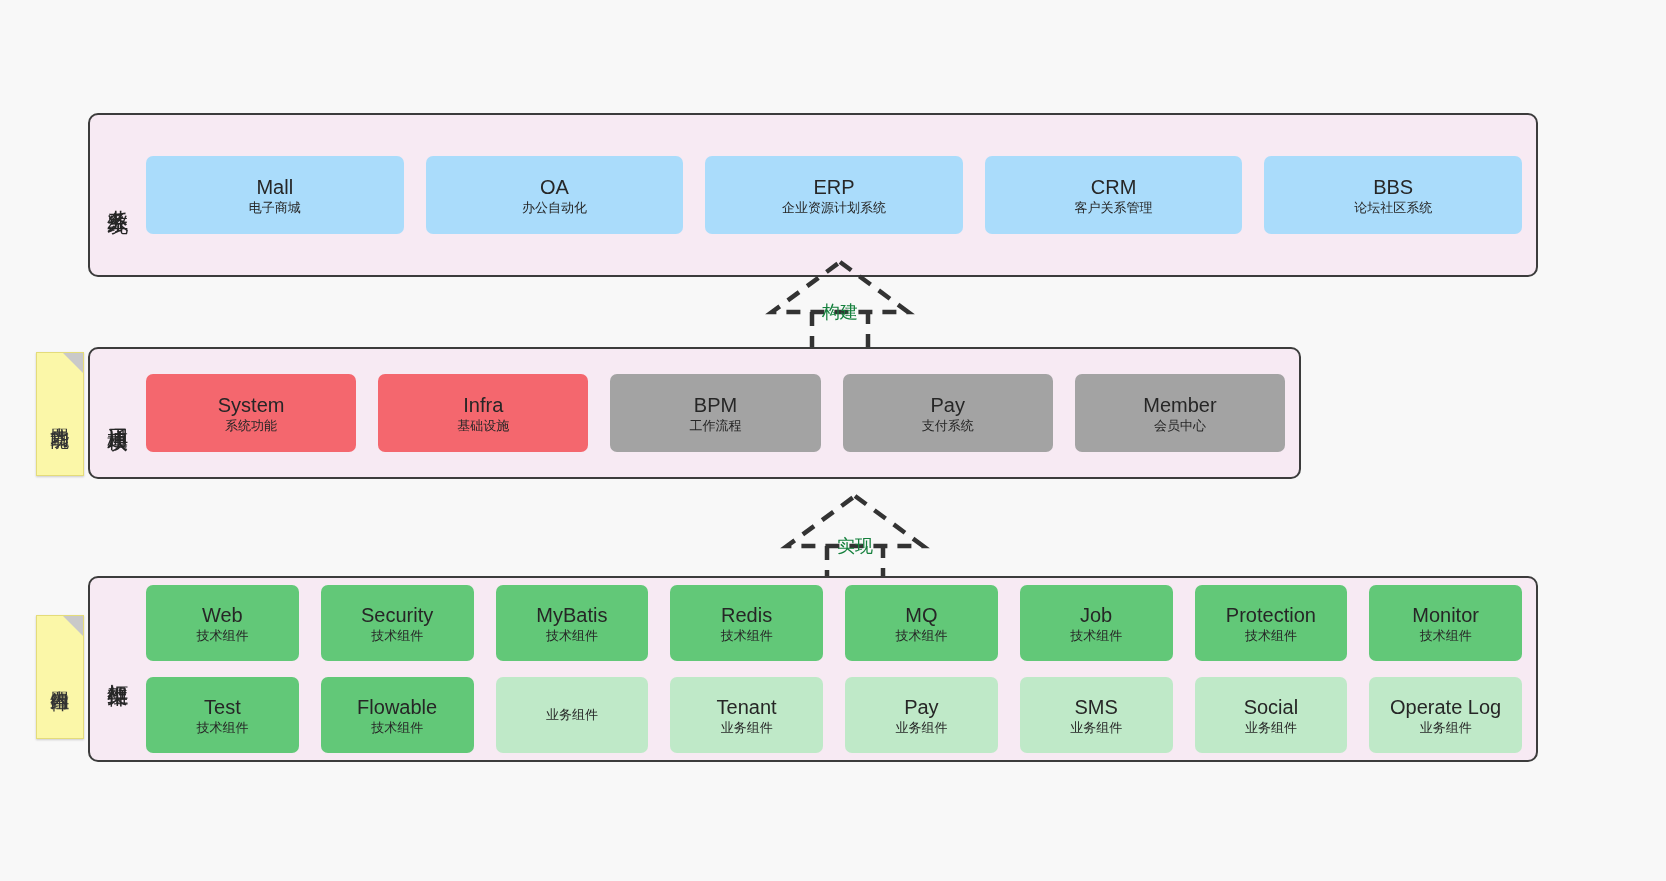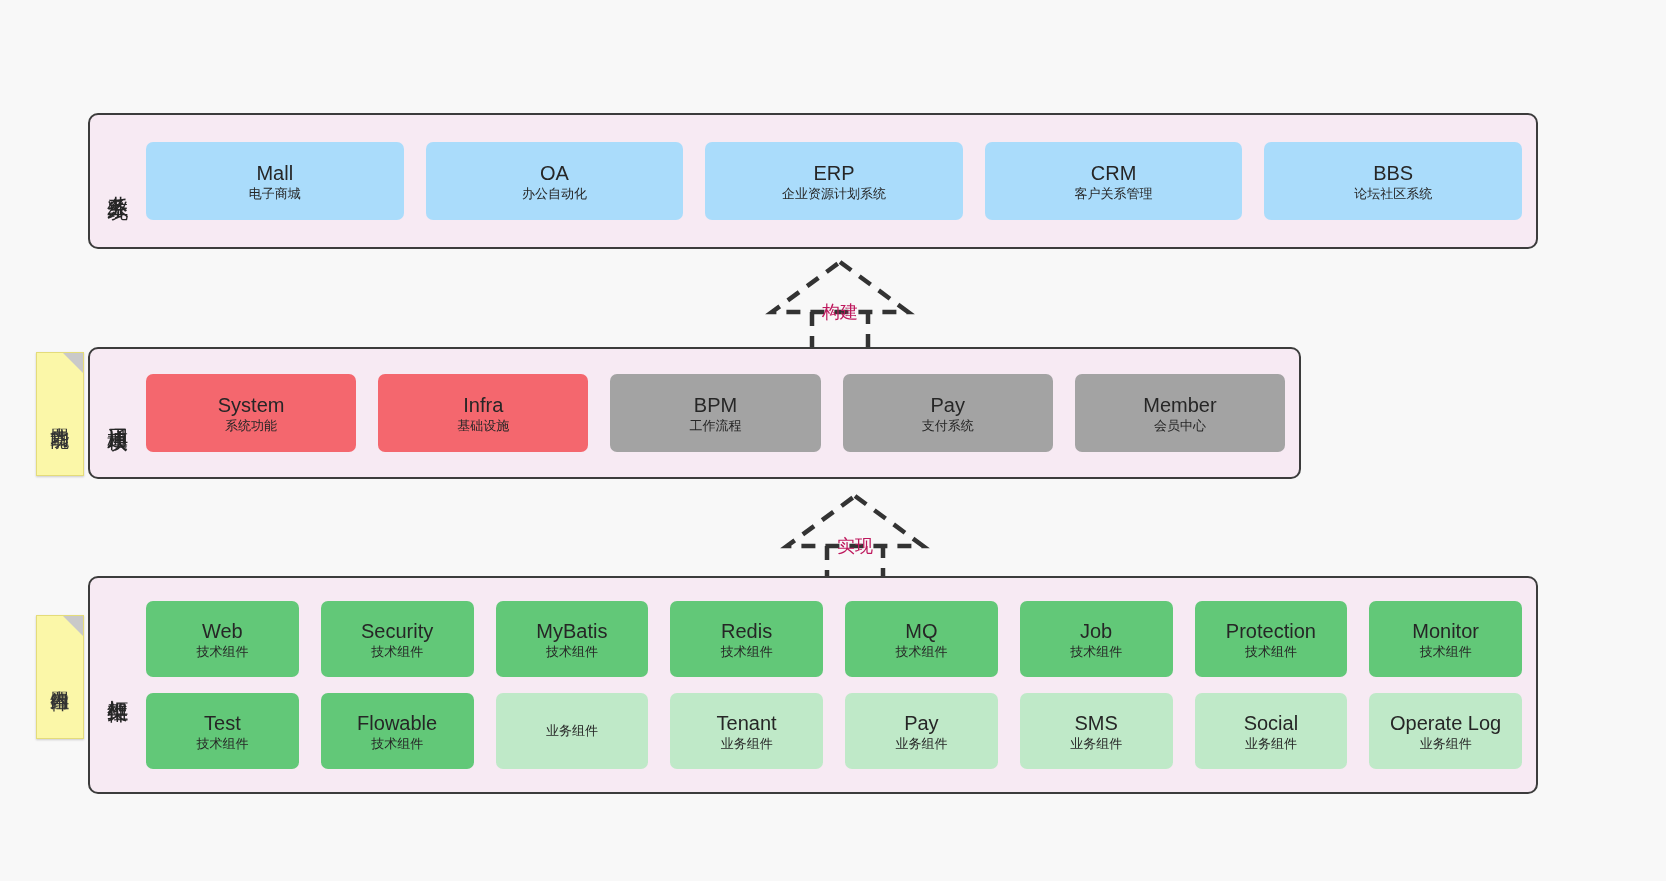--- a/index.html
+++ b/index.html
@@ -78,27 +78,27 @@
   .card .t1 { font-size: 20px; color: #262626; }
   .card .t2 { font-size: 13px; color: #262626; }
 
   .c-blue        { background: #aadcfb; }
   .c-red         { background: #f4676e; }
   .c-pink        { background: #a3a3a3; }
   .c-green       { background: #62c878; }
   .c-lightgreen  { background: #bfe9c8; }
 
   
-  #layer-business { left: 88px;  top: 113px; width: 1450px; height: 136px; }
+  #layer-business { left: 88px;  top: 113px; width: 1450px; height: 164px; }
   #layer-business .card { height: 78px; }
 
   #layer-common   { left: 88px;  top: 347px; width: 1213px; height: 132px; }
   #layer-common .card { height: 78px; }
 
-  #layer-framework{ left: 88px;  top: 576px; width: 1450px; height: 218px; }
+  #layer-framework{ left: 88px;  top: 576px; width: 1450px; height: 186px; }
   #layer-framework .card { height: 76px; }
   #layer-framework .layer-body { gap: 16px; }
 
   
   .sticky {
     position: absolute;
     width: 48px;
     background: #fbf7a8;
     border: 1px solid #e4dc7a;
     box-sizing: border-box;
@@ -130,21 +130,21 @@
     width: 160px;
     height: 96px;
   }
   .arrow svg { display: block; }
   .arrow .arrow-label {
     position: absolute;
     left: 0; right: 0;
     top: 44px;
     text-align: center;
     font-size: 18px;
-    color: #be185d;
+    color: #15803d;
     background: transparent;
   }
   #arrow-build   { left: 760px; top: 256px; }
   #arrow-realize { left: 775px; top: 490px; }
 </style>
 </head>
 <body>
 
 <div id="canvas">
 

